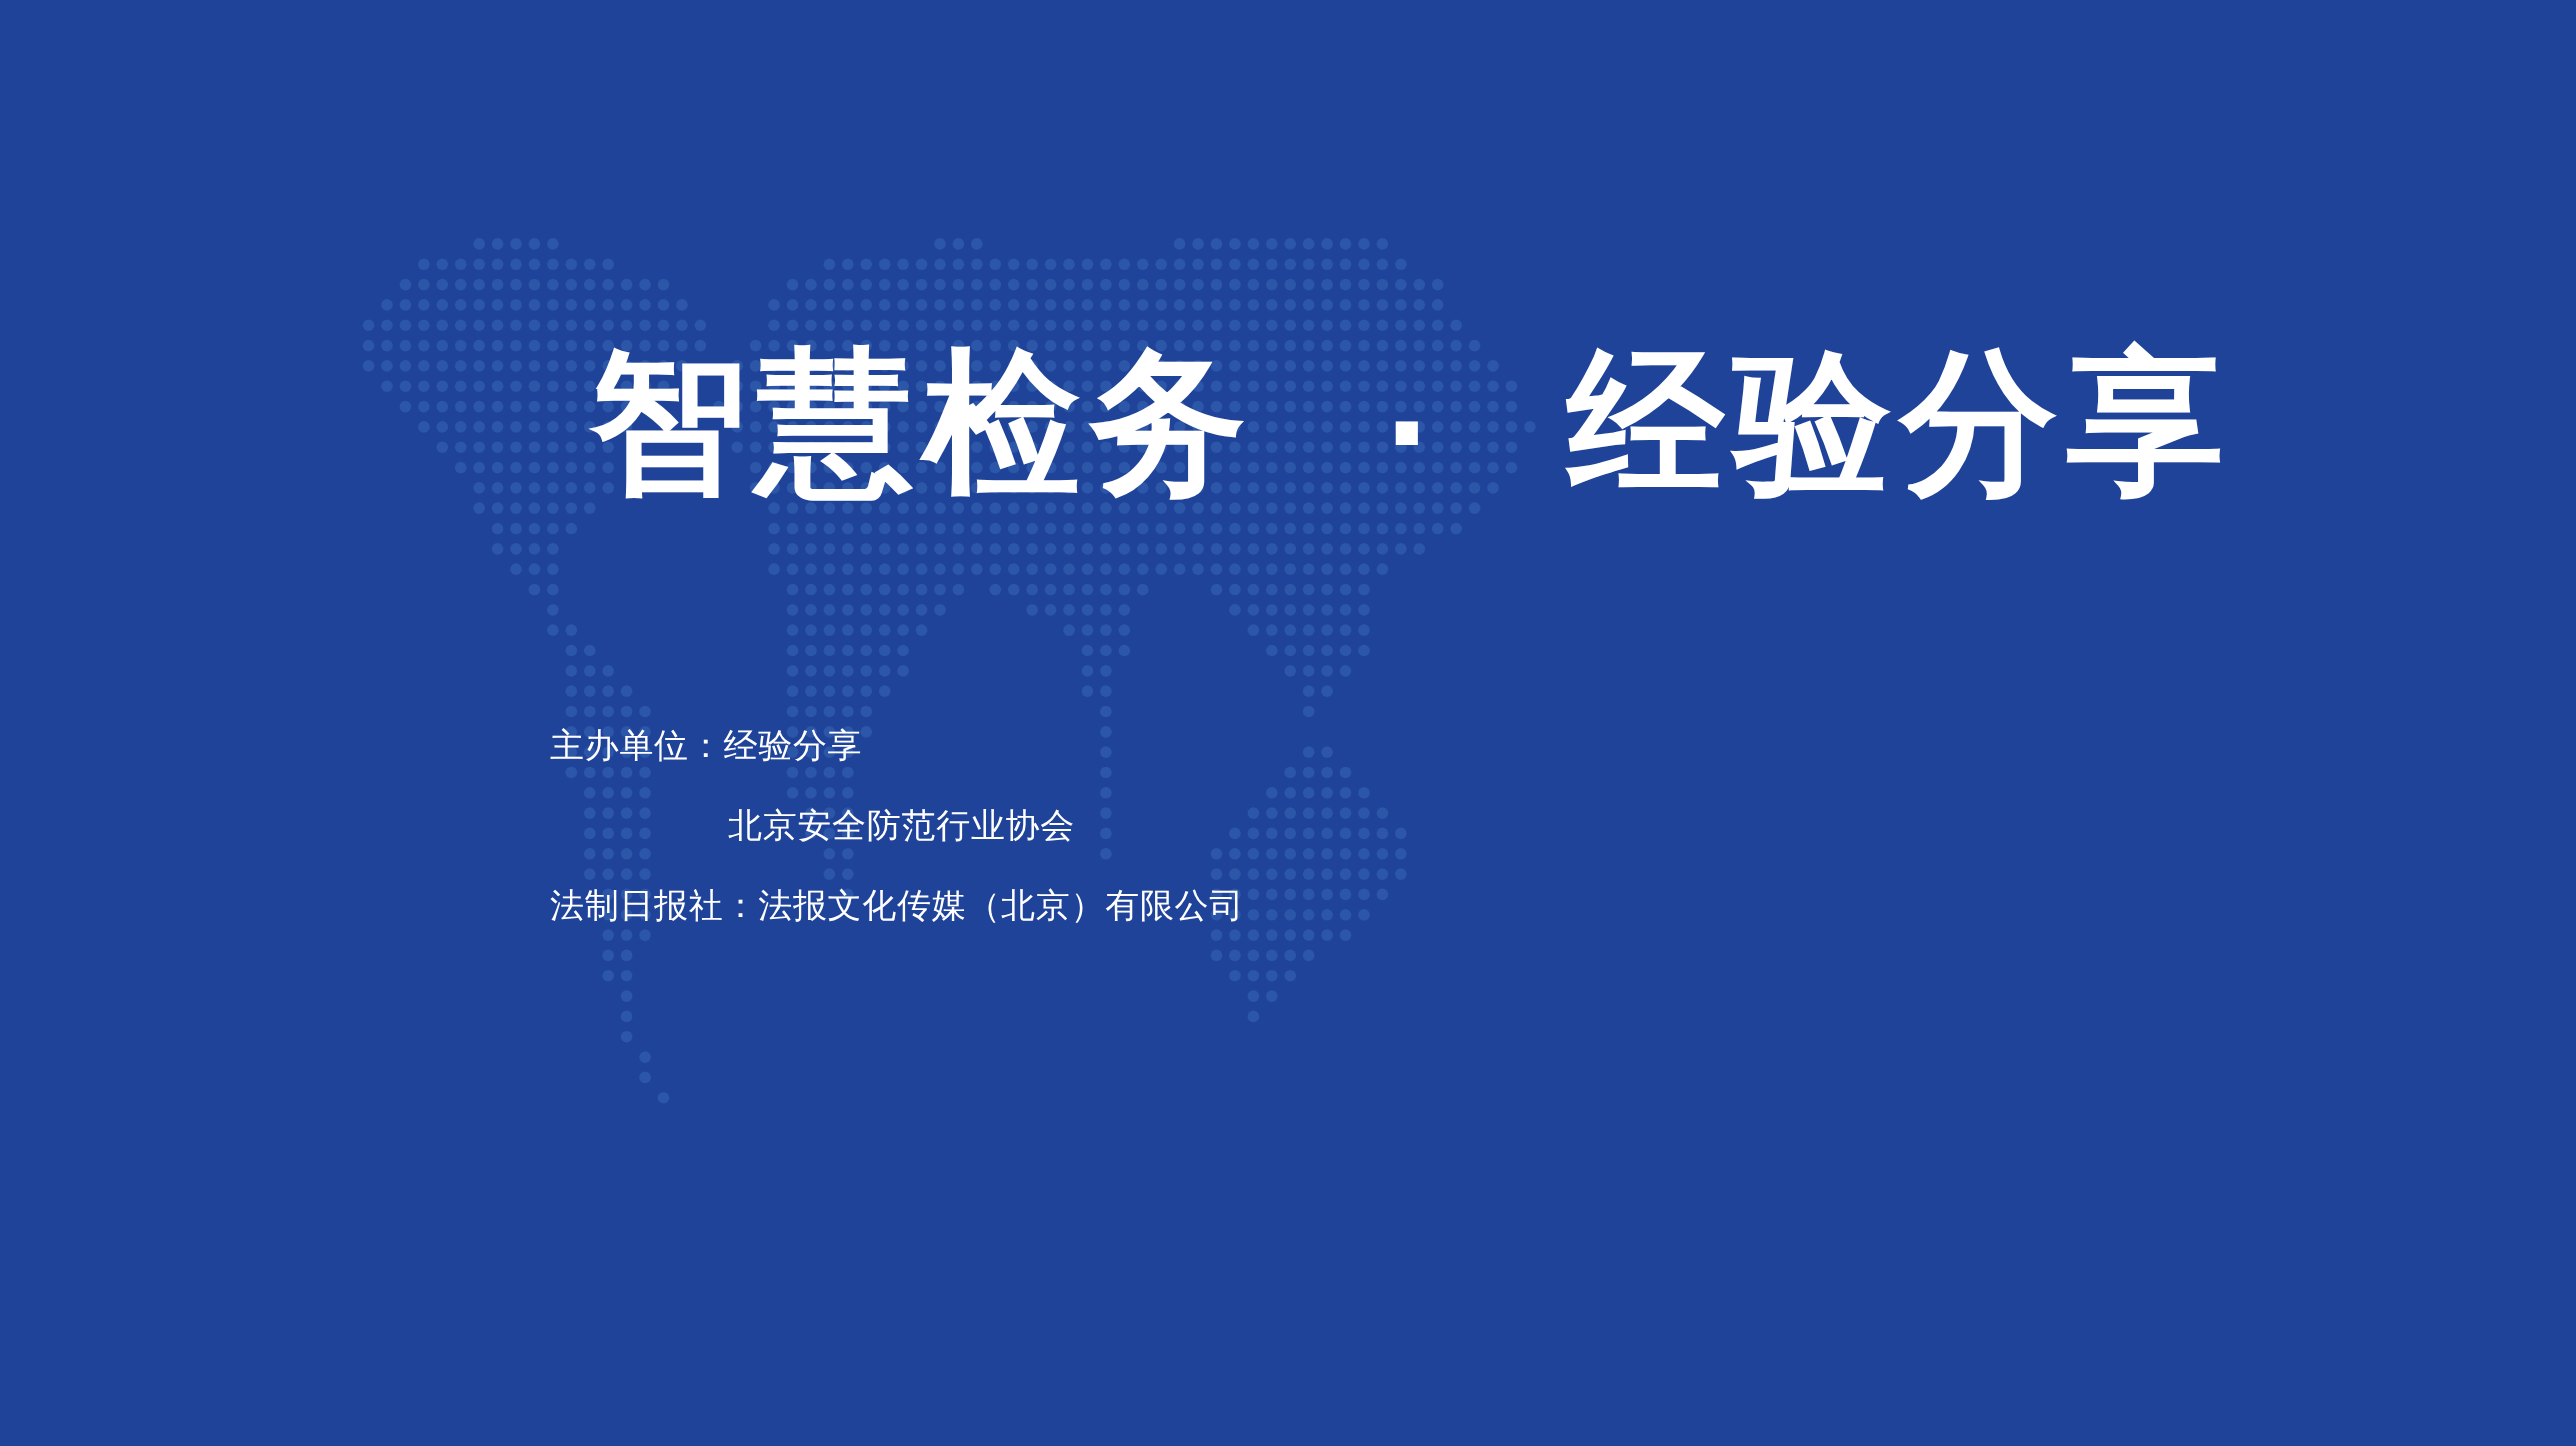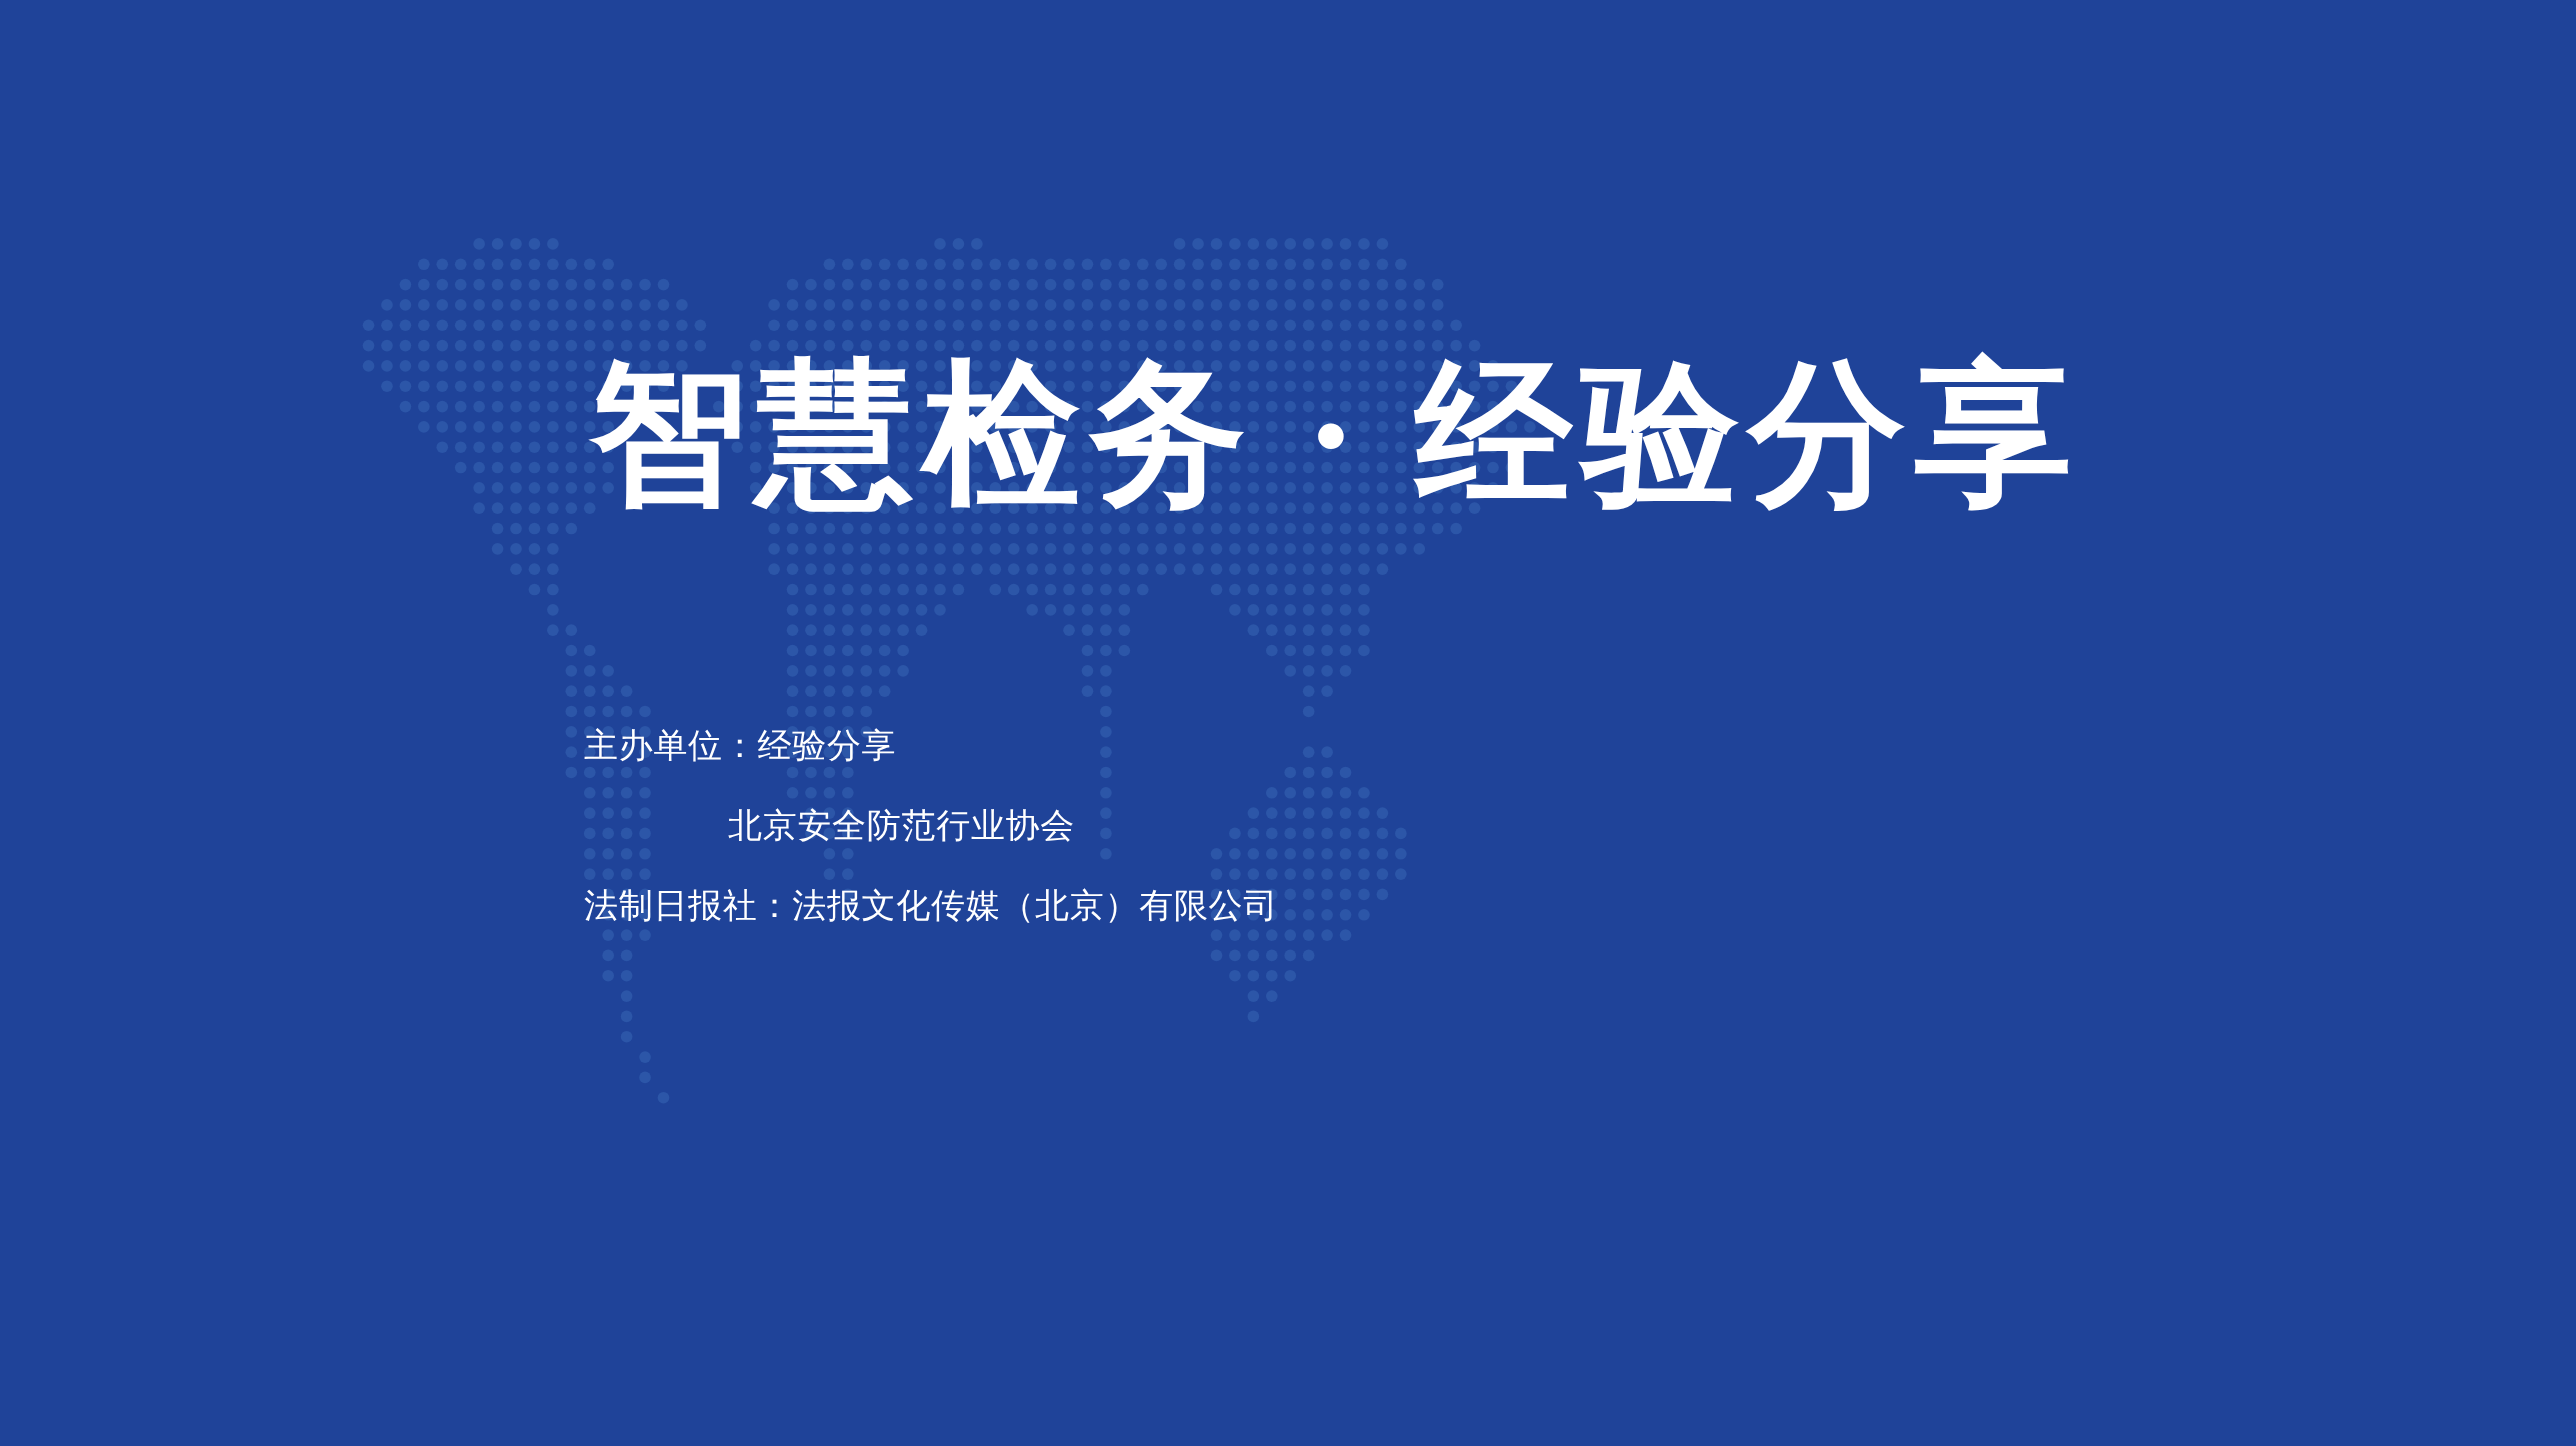--- a/index.html
+++ b/index.html
@@ -39,21 +39,21 @@
     text-align: center;
   }
   #main-title {
     color: #ffffff;
     font-size: 157px;
     line-height: 1.06;
     font-weight: 700;
     letter-spacing: 9.5px;
     white-space: nowrap;
     text-align: center;
-    font-family: Liberation Serif, serif;
+    font-family: Liberation Mono, monospace;
   }
   
   #credits {
     position: absolute;
     left: 0;
     top: 705px;
     width: 2576px;
     height: 352px;
   }
   .credit-col {
@@ -67,21 +67,20 @@
     color: #ffffff;
     font-size: 34px;
     line-height: 80px;
     height: 80px;
     white-space: nowrap;
     font-weight: 400;
     letter-spacing: 0.7px;
   }
   .credit-line .credit-label {
     display: inline-block;
-    margin-left: 34px;
   }
   .credit-line.indented {
     padding-left: 178px;
   }
   #credit-col-right .credit-line.indented {
     padding-left: 175px;
   }
 </style>
 </head>
 <body>

